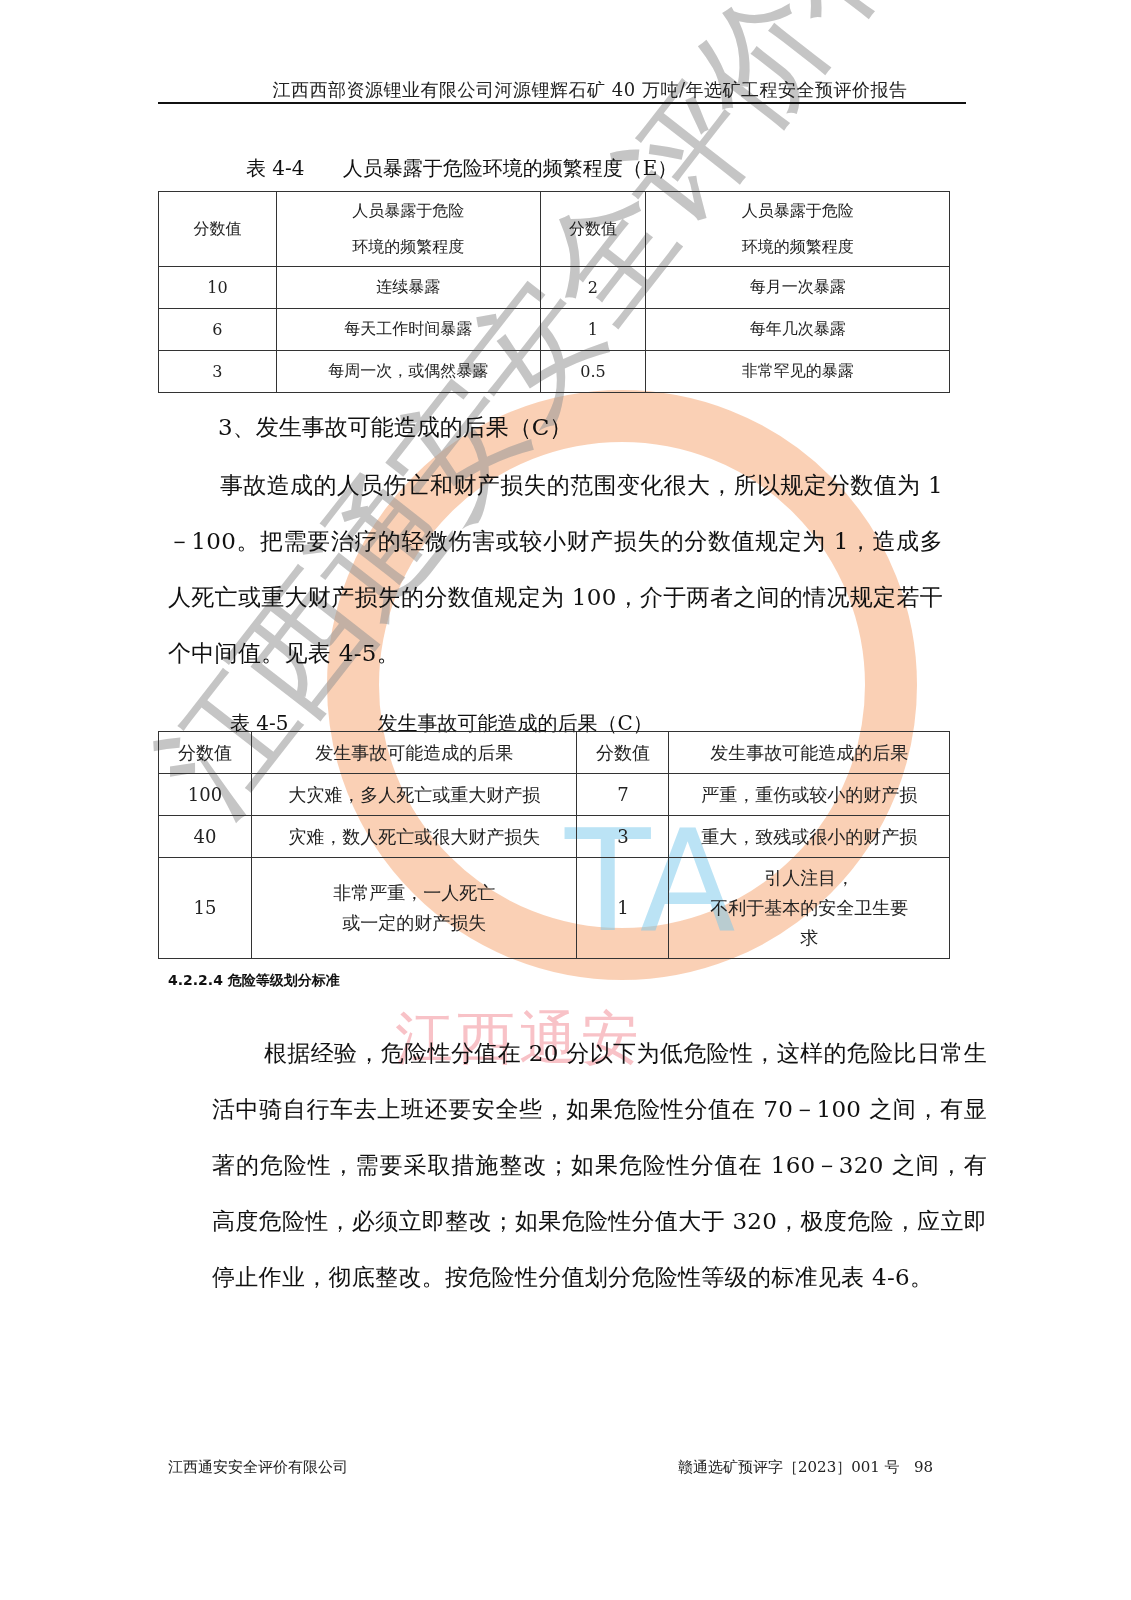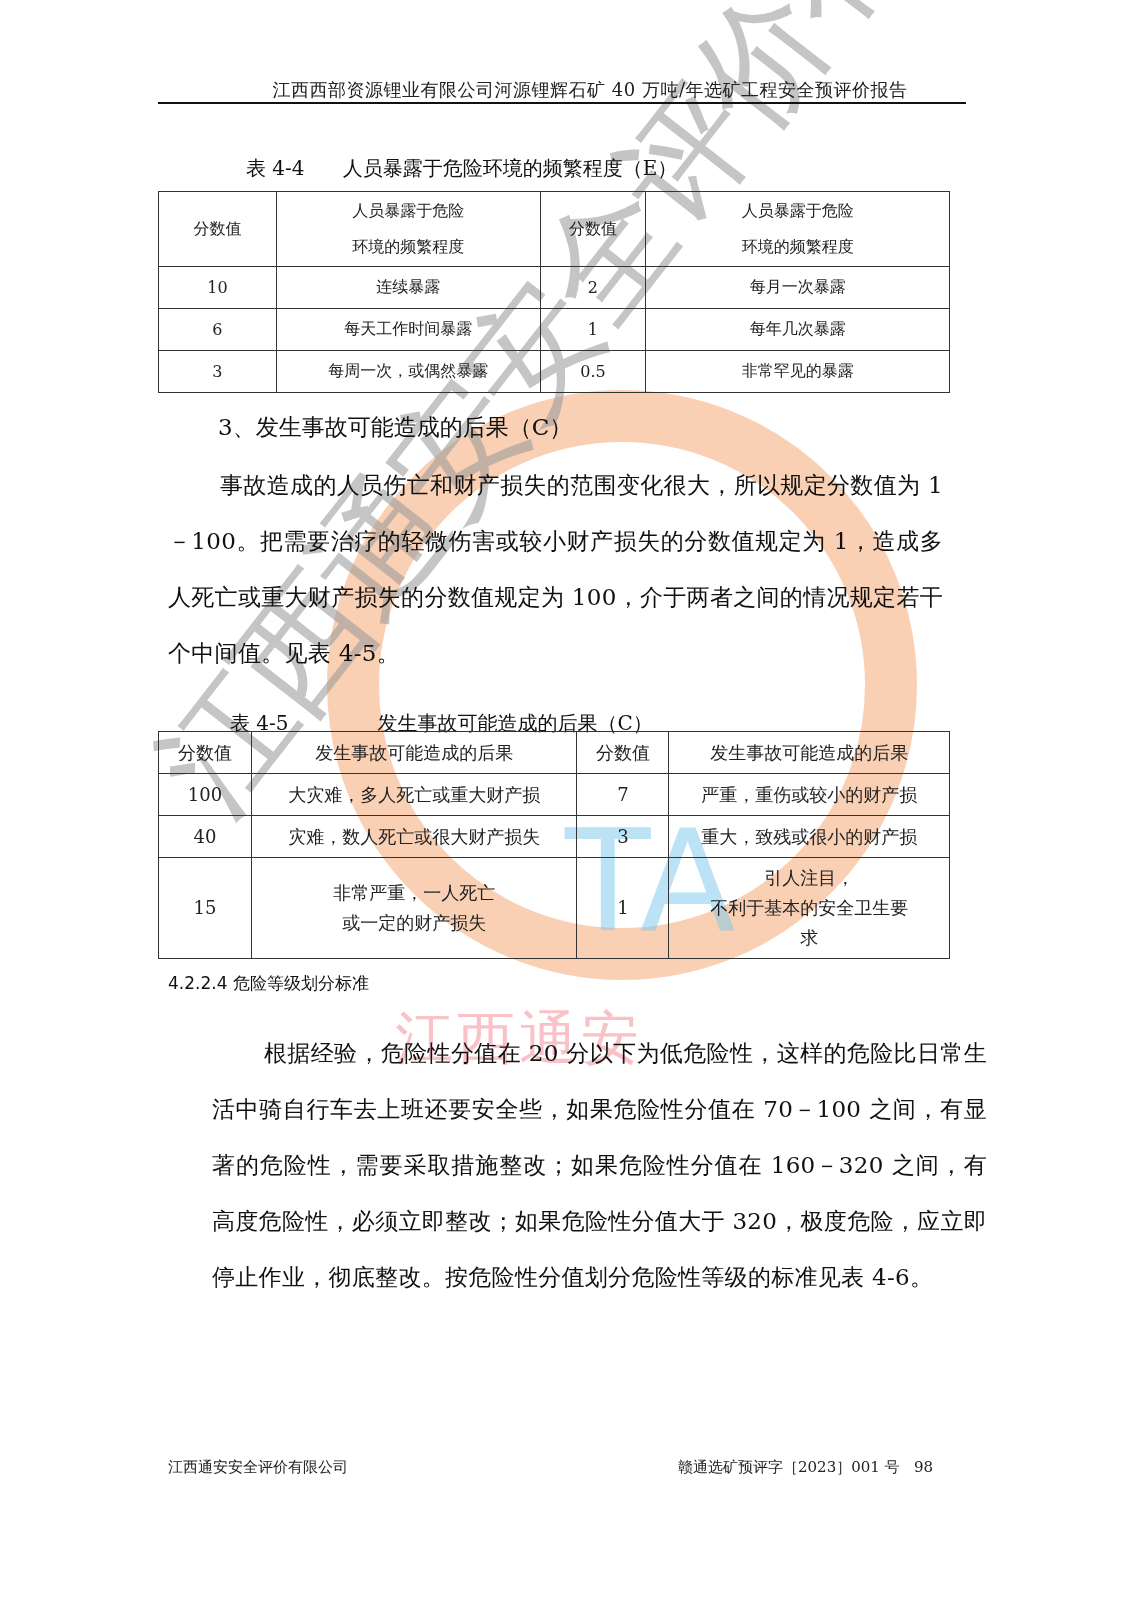--- a/index.html
+++ b/index.html
@@ -19,21 +19,21 @@
   #t44 { left:158px; top:191px; width:792px; font-size:16px; }
   #t44 td { height:41px; }
   #t44 tr.h td { height:74px; line-height:36px; }
 
   #t45 { left:158px; top:731px; width:792px; font-size:18px; }
   #t45 td { height:41px; }
   #t45 tr.tall td { height:100px; line-height:30px; }
 
   .para { position:absolute; left:168px; width:775px; font-size:23px; line-height:56px;
           color:#111; letter-spacing:0.3px; text-align:justify; }
-  .heading { position:absolute; left:168px; font-size:17px; font-weight:normal; color:#111;
+  .heading { position:absolute; left:168px; font-size:14px; font-weight:bold; color:#111;
              font-family:"DejaVu Sans","Liberation Sans",sans-serif; }
 
   .footer-left { position:absolute; left:168px; top:1458px; font-size:15px; color:#222; }
   .footer-right { position:absolute; left:678px; top:1458px; font-size:15px; color:#222; white-space:pre; }
 
   .wm { position:absolute; pointer-events:none; }
   .wm-circle { left:327px; top:390px; width:590px; height:590px; border-radius:50%;
                border:52px solid rgba(245,170,120,0.55); box-sizing:border-box; }
   .wm-diag { left:120px; top:740px; width:1100px; font-size:130px; color:rgba(150,150,150,0.55);
              transform:rotate(-52deg); transform-origin:left top; white-space:nowrap;

